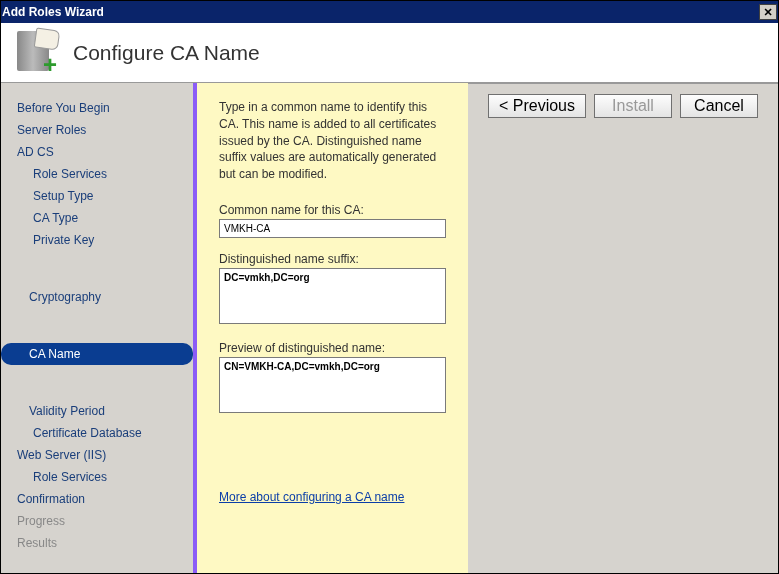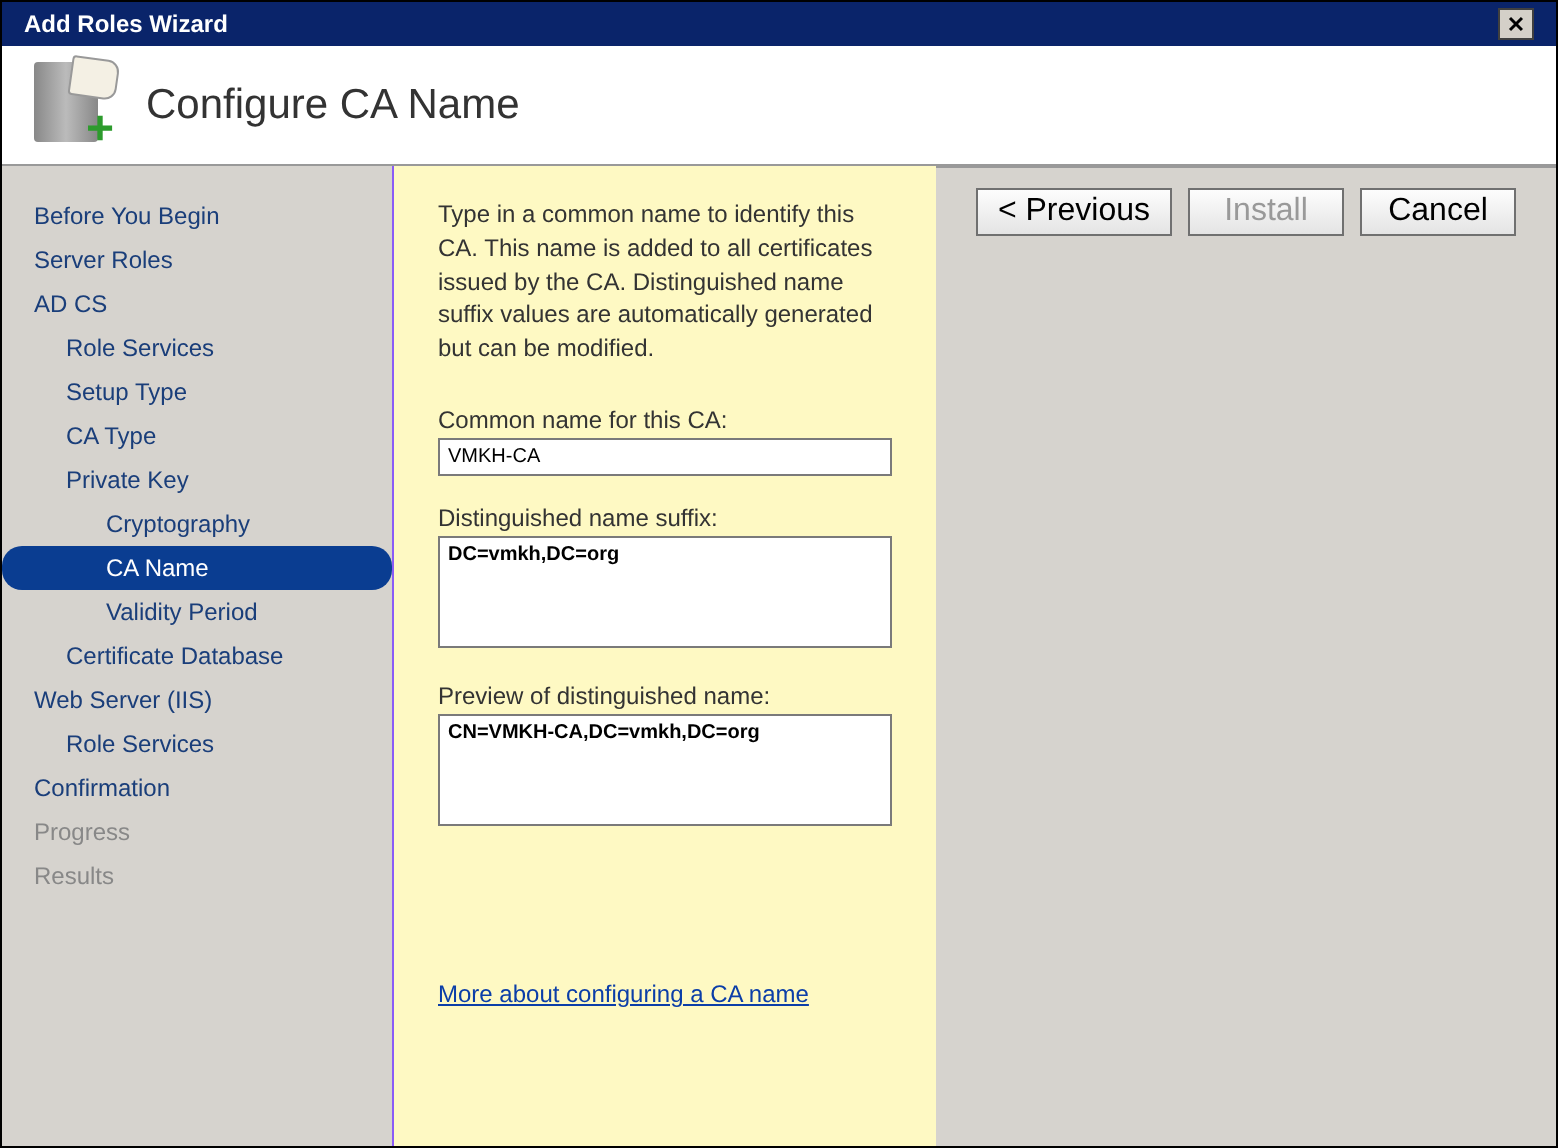--- a/index.html
+++ b/index.html
@@ -12,21 +12,21 @@
     height: 574px;
     overflow: hidden;
     border: 1px solid #000;
   }
   .titlebar {
     background: linear-gradient(to bottom, #0a246a, #0a246a);
     color: #fff;
     height: 22px;
     display: flex;
     align-items: center;
-    padding: 0 11px;
+    padding: 0 1px;
     font-weight: bold;
     font-size: 12px;
   }
   .titlebar .title { flex: 1; }
   .close-btn {
     width: 18px; height: 16px;
     background: #d4d0c8;
     border: 1px solid #404040;
     display: flex; align-items: center; justify-content: center;
     color: #000; font-weight: bold; font-size: 11px;
@@ -74,30 +74,30 @@
     font-family: "Segoe UI", sans-serif;
   }
   .body {
     display: flex;
     height: calc(100% - 22px - 60px);
   }
   .sidebar {
     width: 196px;
     background: #d6d3ce;
     padding-top: 14px;
-    border-right: 1px solid #8b5cf6;
+    border-right: 4px solid #8b5cf6;
   }
   .nav-item {
     padding: 4px 0 4px 16px;
     color: #1a3e7a;
     cursor: pointer;
     font-size: 12px;
   }
   .nav-item.indent1 { padding-left: 32px; }
-  .nav-item.indent2 { padding-left: 52px; }
+  .nav-item.indent2 { padding-left: 28px; margin-top: 35px; }
   .nav-item.selected {
     background: #0a3d91;
     color: #fff;
     border-radius: 10px;
   }
   .nav-item.disabled { color: #888; }
   .content {
     flex: 1;
     background: #fef9c3;
     position: relative;

